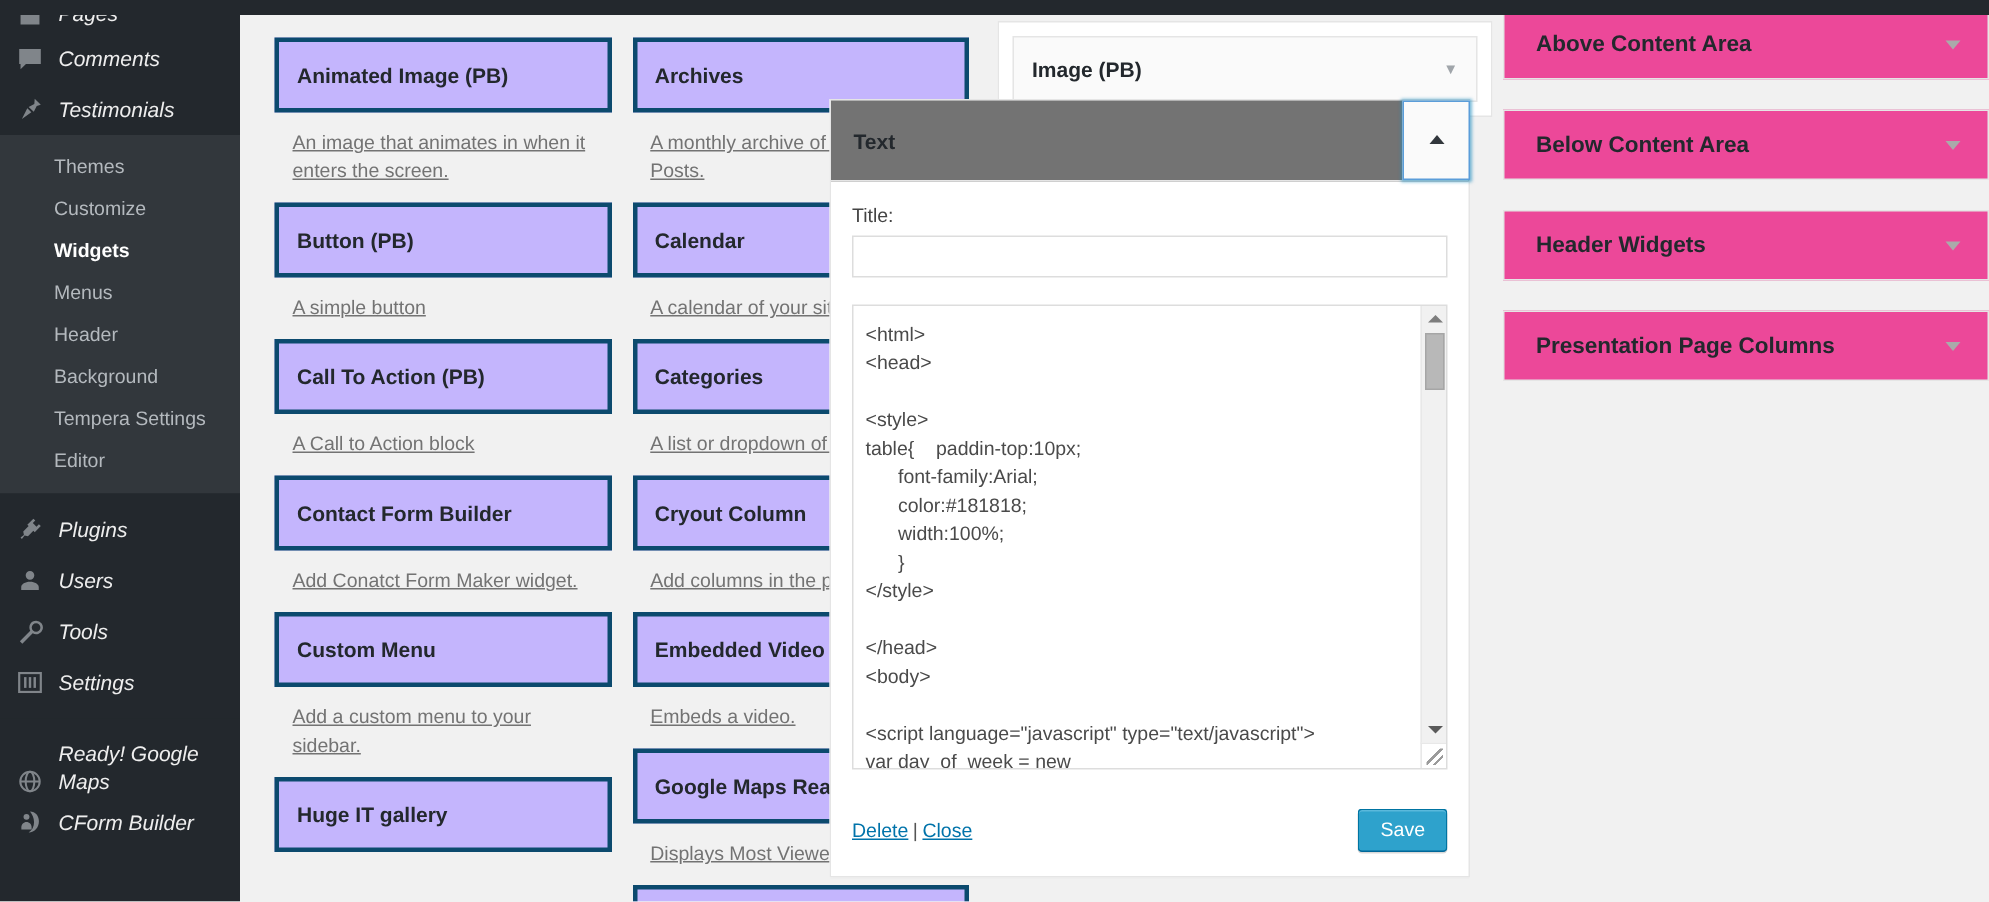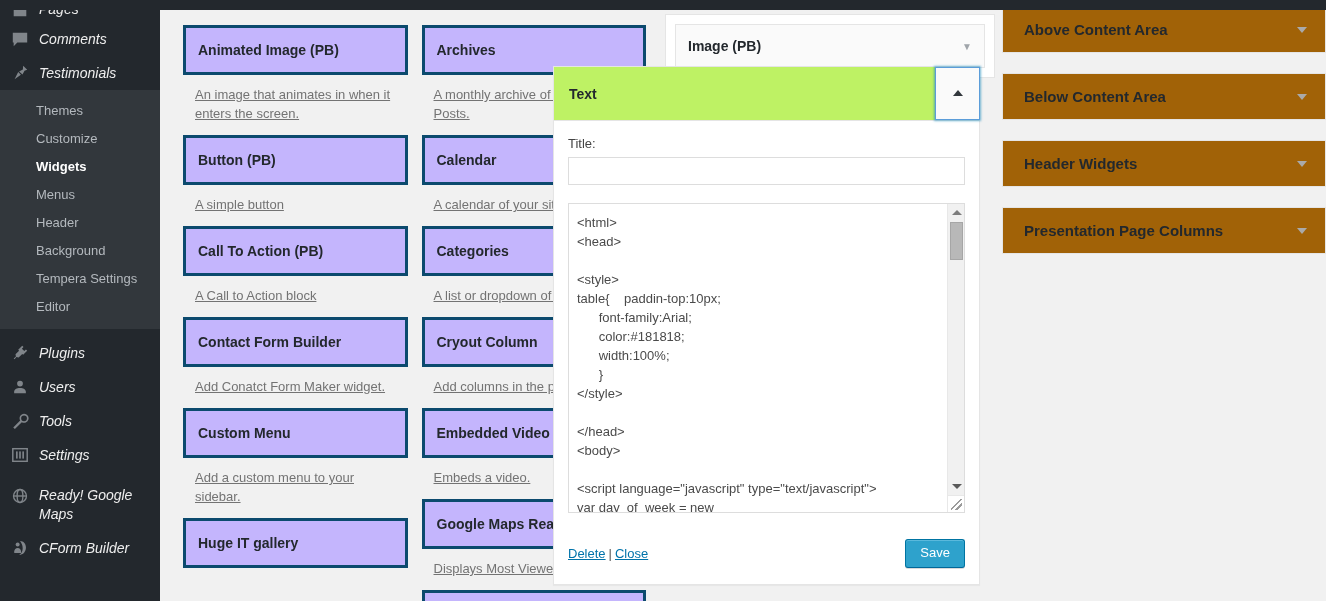--- a/index.html
+++ b/index.html
@@ -48,21 +48,21 @@
     background: #0073aa; color: #fff; font-weight: 400;
   }
   .menu-top.current .mi { opacity: 1; }
   .menu-top.current::after {
     content: ""; position: absolute; right: 0; top: 50%;
     margin-top: -8px;
     border-style: solid;
     border-width: 8px 8px 8px 0;
     border-color: transparent #f1f1f1 transparent transparent;
   }
-  .menu-top.twoline { height: 52px; align-items: flex-start; padding-top: 7px; }
+  .menu-top.twoline { height: 52px; align-items: flex-end; padding-top: 7px; }
   .menu-top.twoline .mlabel { white-space: normal; line-height: 19px; }
   .menu-top.twoline .mi { margin-top: 0px; }
 
   .submenu { background: #32373c; padding: 7px 16px 8px 0; }
   .submenu .sub-item {
     display: block;
     padding: 6px 0 6px 36px;
     font-size: 13px;
     color: #b4b9be;
     line-height: 16px;
@@ -133,21 +133,21 @@
   
   #text-widget {
     position: absolute; left: 393px; top: 56px;
     width: 427px;
     background: #fff;
     border: 1px solid #e5e5e5;
     box-shadow: 0 1px 1px rgba(0,0,0,.04);
     z-index: 20;
   }
   #tw-head {
-    background: #bef264;
+    background: #737373;
     border-bottom: 1px solid #e5e5e5;
     height: 54px;
     display: flex; align-items: center; justify-content: space-between;
     padding-left: 15px;
   }
   #tw-title { font-size: 14px; font-weight: 700; color: #23282d; }
   #tw-toggle {
     width: 45px; height: 53px;
     margin-top: -1px; margin-right: -1px;
     border: 1px solid #5b9dd9;
@@ -282,21 +282,21 @@
     cursor: pointer;
     line-height: 16px;
   }
 
   
   #right-col {
     position: absolute; left: 842px; top: -4px;
     width: 324px;
   }
   .rs-panel {
-    background: #a16207;
+    background: #ec4899;
     border: 1px solid #e5e5e5;
     margin-bottom: 20px;
     display: flex; align-items: center; justify-content: space-between;
     padding: 14px 18px 14px 21px;
     cursor: pointer;
   }
   .rs-panel .rs-title {
     font-size: 15px;
     font-weight: 700;
     color: #23282d;

